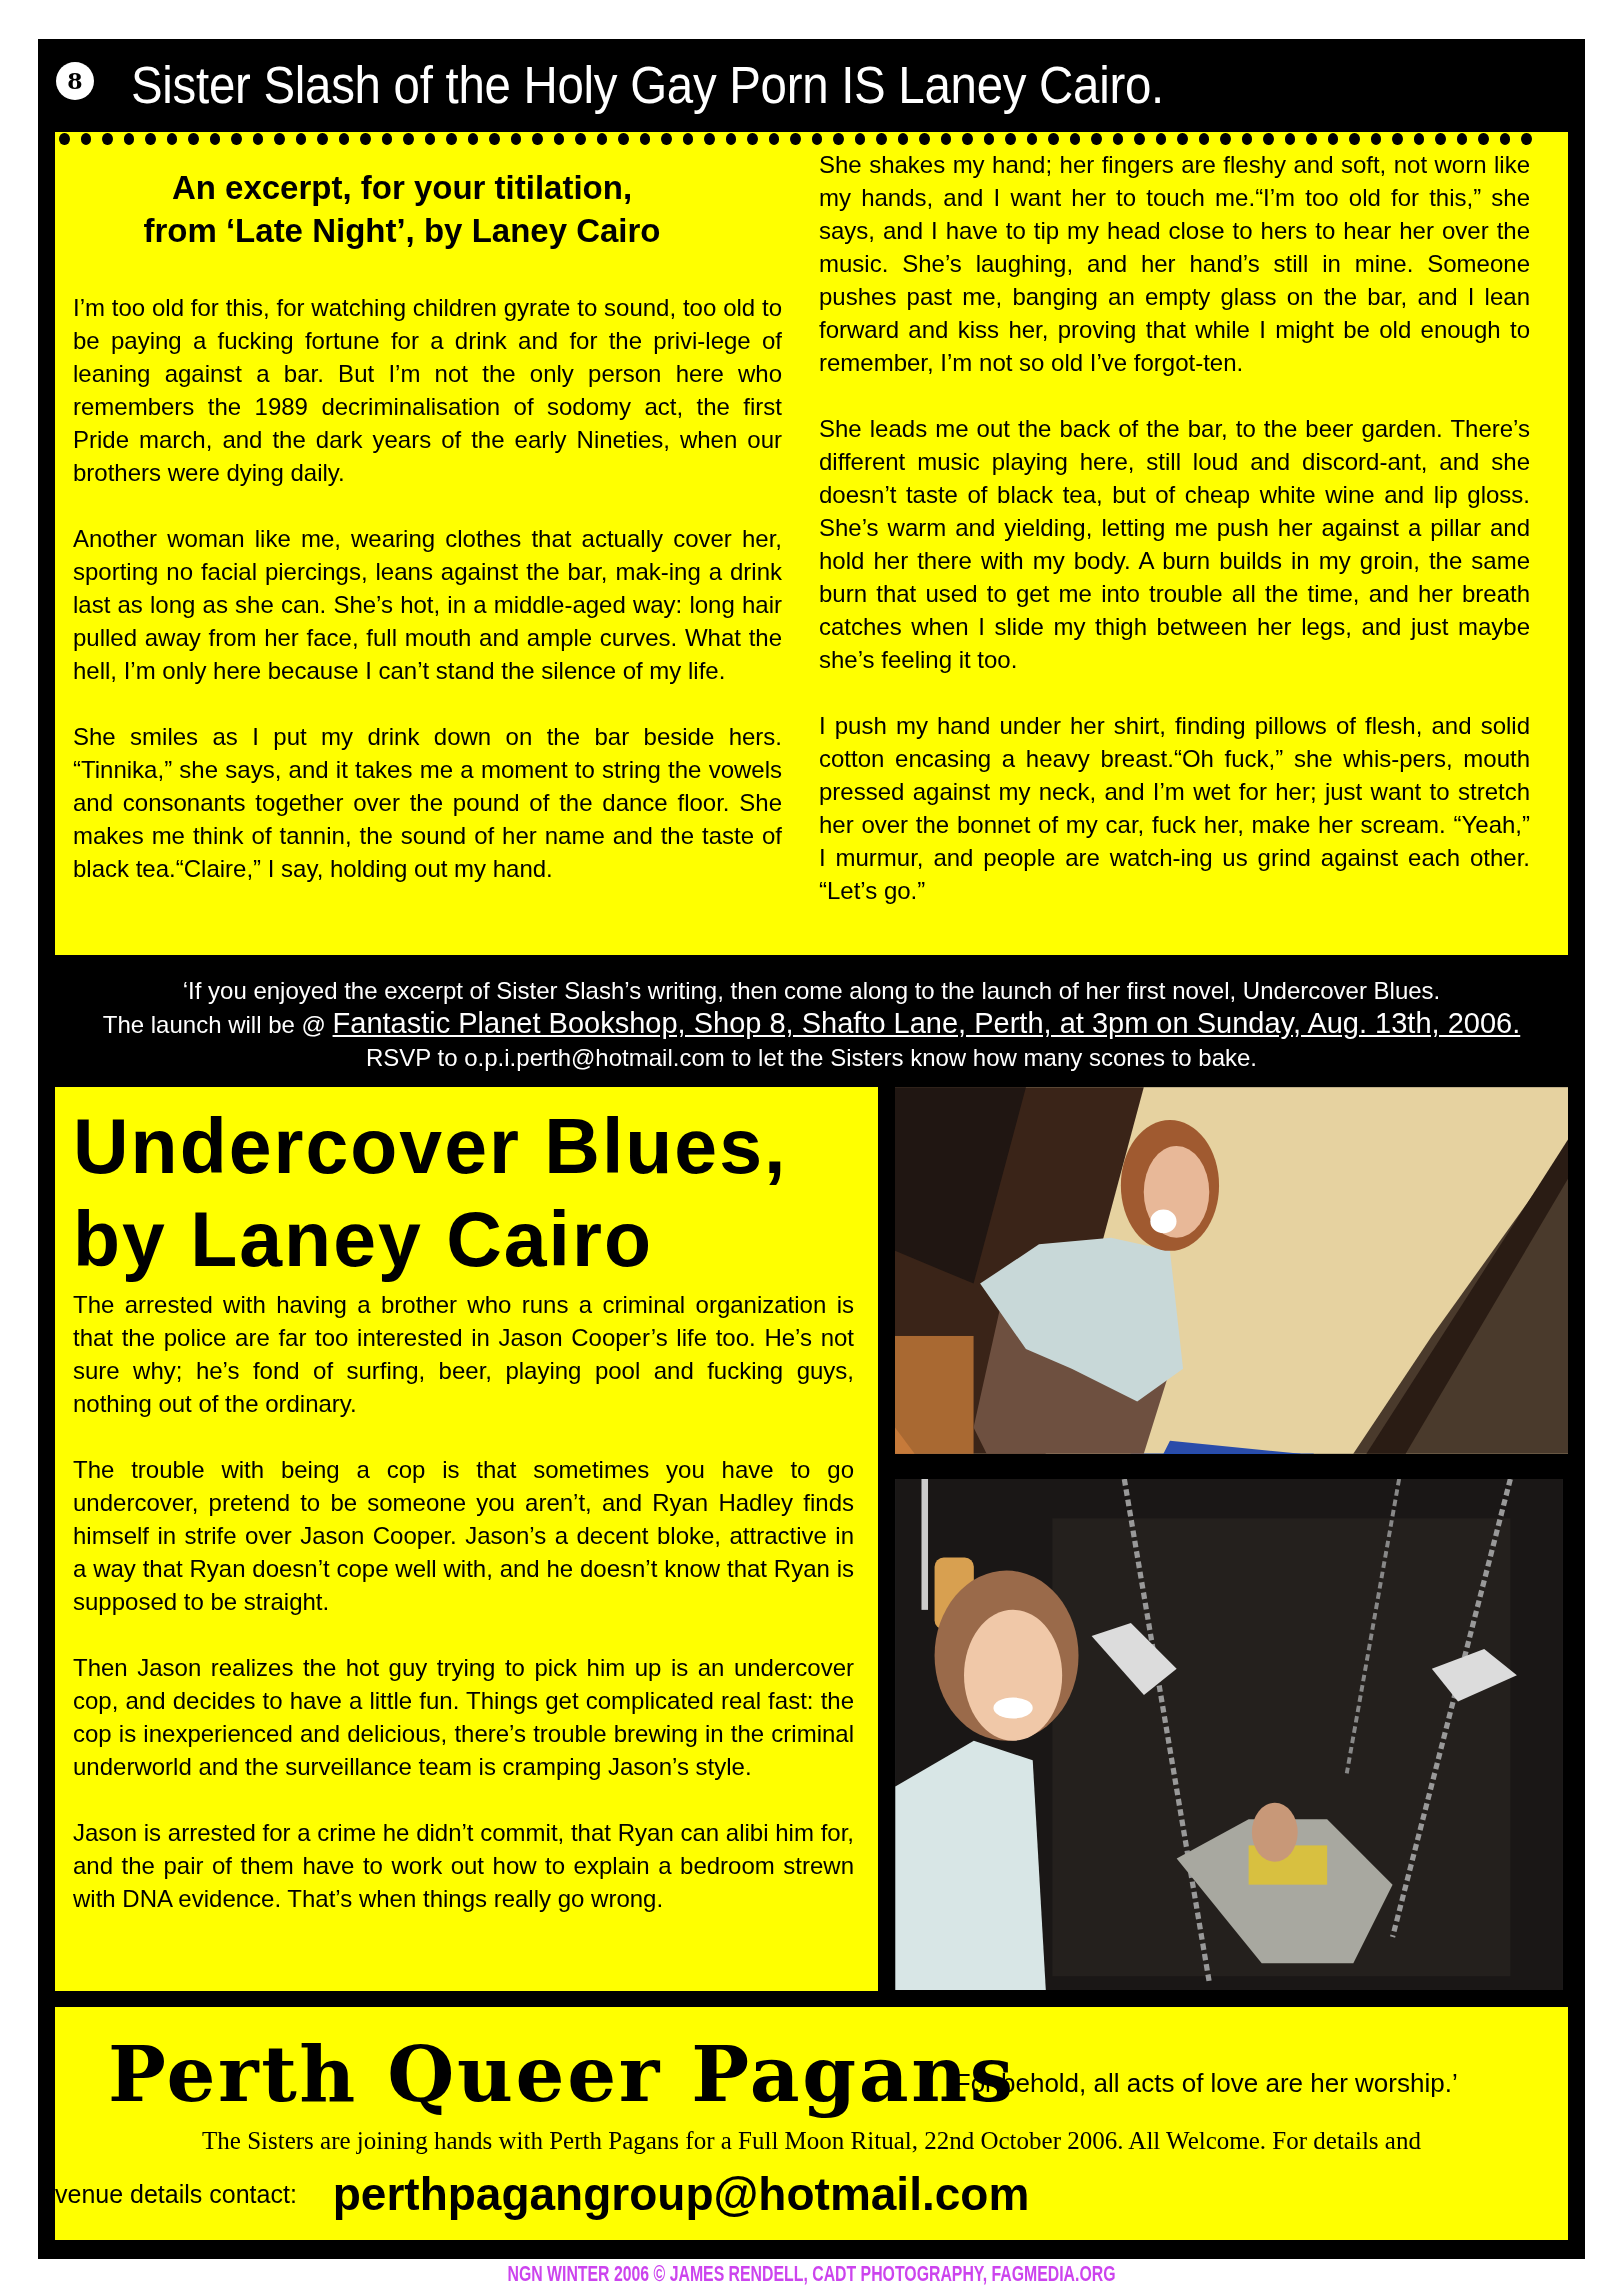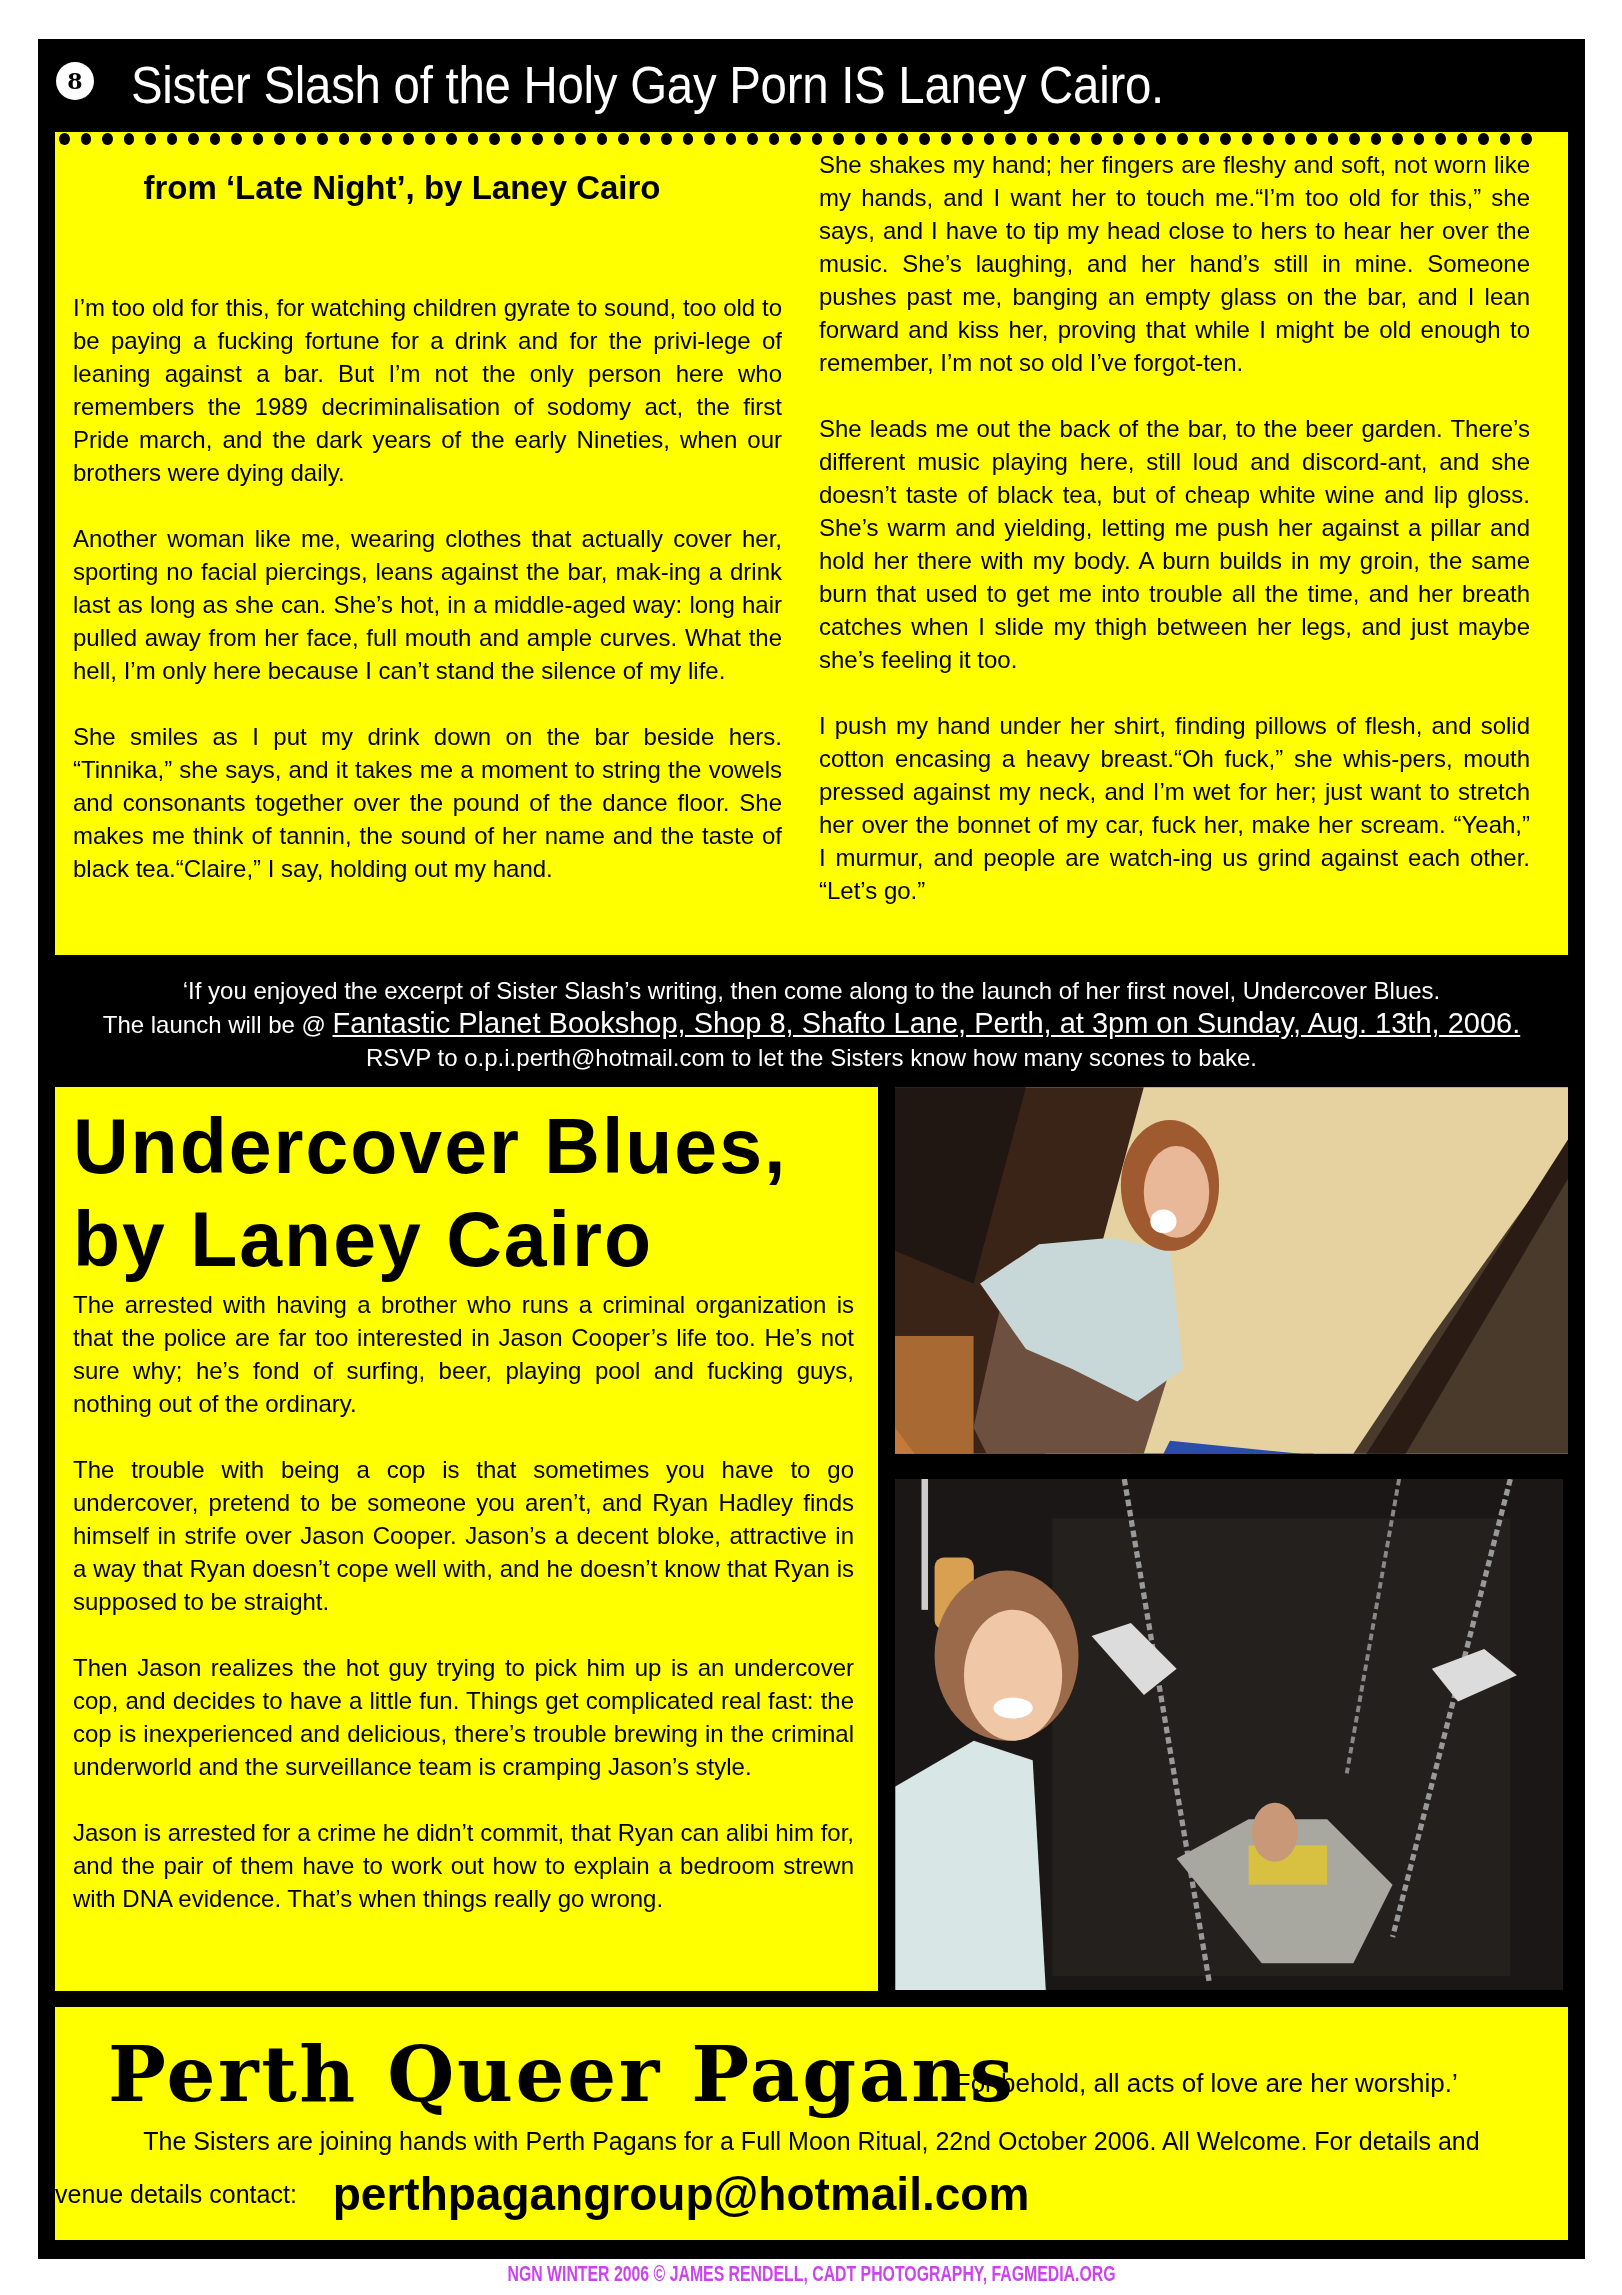--- a/index.html
+++ b/index.html
@@ -22,38 +22,39 @@
   #announce .big { font-size:29px;text-decoration:underline; }
   #blues-box { left:55px; top:1087px; width:823px; height:904px; }
   #blues-title { left:73px; top:1100px; width:792px; font-size:77px; font-weight:bold; line-height:93px; letter-spacing:2px; }
   #blues-body { left:73px; top:1288px; width:785px; }
   .photo { background:#222; overflow:hidden; }
   #photo-1 { left:895px; top:1087px; width:673px; height:367px; }
   #photo-2 { left:895px; top:1479px; width:668px; height:511px; }
   #pagans-box { left:55px; top:2007px; width:1513px; height:233px; }
   #pagans-title { left:108px; top:2029px; font-family:"DejaVu Serif", serif; font-weight:bold; font-size:77px; color:#000; letter-spacing:2.6px; white-space:nowrap; }
   #pagans-quote { left:949px; top:2068px; font-size:26px; white-space:nowrap; }
-  #pagans-line { left:55px; top:2127px; width:1513px; text-align:center; font-size:25px; white-space:nowrap; }
+  #pagans-line { left:55px; top:2127px; width:1513px; text-align:center; font-size:25px; white-space:nowrap;font-family:Liberation Serif, serif; }
   #pagans-contact-row { left:55px; top:2167px; width:1513px; text-align:left; white-space:nowrap; }
   #pagans-contact-label { font-size:25px; vertical-align:middle; }
   #pagans-email { font-size:46px; font-weight:bold; margin-left:33px; vertical-align:middle; }
   #footer { left:0; top:2261px; width:1623px; text-align:center; font-family:"Liberation Sans Narrow","Liberation Sans", sans-serif; font-weight:bold; font-size:22px; color:#cc44ee; letter-spacing:0px; transform:scaleX(0.72); transform-origin:center top; }
 </style>
 </head>
 <body>
 
 <div id="frame" class="abs"></div>
 
 <div id="page-badge" class="abs">8</div>
 <div id="page-title" class="abs">Sister Slash of the Holy Gay Porn IS Laney Cairo.</div>
 
 <div id="excerpt-box" class="abs yellow"></div>
 <div id="dots" class="abs"><span class="dot"></span><span class="dot"></span><span class="dot"></span><span class="dot"></span><span class="dot"></span><span class="dot"></span><span class="dot"></span><span class="dot"></span><span class="dot"></span><span class="dot"></span><span class="dot"></span><span class="dot"></span><span class="dot"></span><span class="dot"></span><span class="dot"></span><span class="dot"></span><span class="dot"></span><span class="dot"></span><span class="dot"></span><span class="dot"></span><span class="dot"></span><span class="dot"></span><span class="dot"></span><span class="dot"></span><span class="dot"></span><span class="dot"></span><span class="dot"></span><span class="dot"></span><span class="dot"></span><span class="dot"></span><span class="dot"></span><span class="dot"></span><span class="dot"></span><span class="dot"></span><span class="dot"></span><span class="dot"></span><span class="dot"></span><span class="dot"></span><span class="dot"></span><span class="dot"></span><span class="dot"></span><span class="dot"></span><span class="dot"></span><span class="dot"></span><span class="dot"></span><span class="dot"></span><span class="dot"></span><span class="dot"></span><span class="dot"></span><span class="dot"></span><span class="dot"></span><span class="dot"></span><span class="dot"></span><span class="dot"></span><span class="dot"></span><span class="dot"></span><span class="dot"></span><span class="dot"></span><span class="dot"></span><span class="dot"></span><span class="dot"></span><span class="dot"></span><span class="dot"></span><span class="dot"></span><span class="dot"></span><span class="dot"></span><span class="dot"></span><span class="dot"></span><span class="dot"></span></div>
 
 <div id="excerpt-heading" class="abs">
+  <div>An excerpt, for your titilation,</div>
   <div>from ‘Late Night’, by Laney Cairo</div>
 </div>
 
 <div id="col-left" class="abs body-text">
   <p class="para">I’m too old for this, for watching children gyrate to sound, too old to be paying a fucking fortune for a drink and for the privi-lege of leaning against a bar. But I’m not the only person here who remembers the 1989 decriminalisation of sodomy act, the first Pride march, and the dark years of the early Nineties, when our brothers were dying daily.</p>
   <p class="para">Another woman like me, wearing clothes that actually cover her, sporting no facial piercings, leans against the bar, mak-ing a drink last as long as she can. She’s hot, in a middle-aged way: long hair pulled away from her face, full mouth and ample curves. What the hell, I’m only here because I can’t stand the silence of my life.</p>
   <p class="para">She smiles as I put my drink down on the bar beside hers. “Tinnika,” she says, and it takes me a moment to string the vowels and consonants together over the pound of the dance floor. She makes me think of tannin, the sound of her name and the taste of black tea.“Claire,” I say, holding out my hand.</p>
 </div>
 
 <div id="col-right" class="abs body-text">

